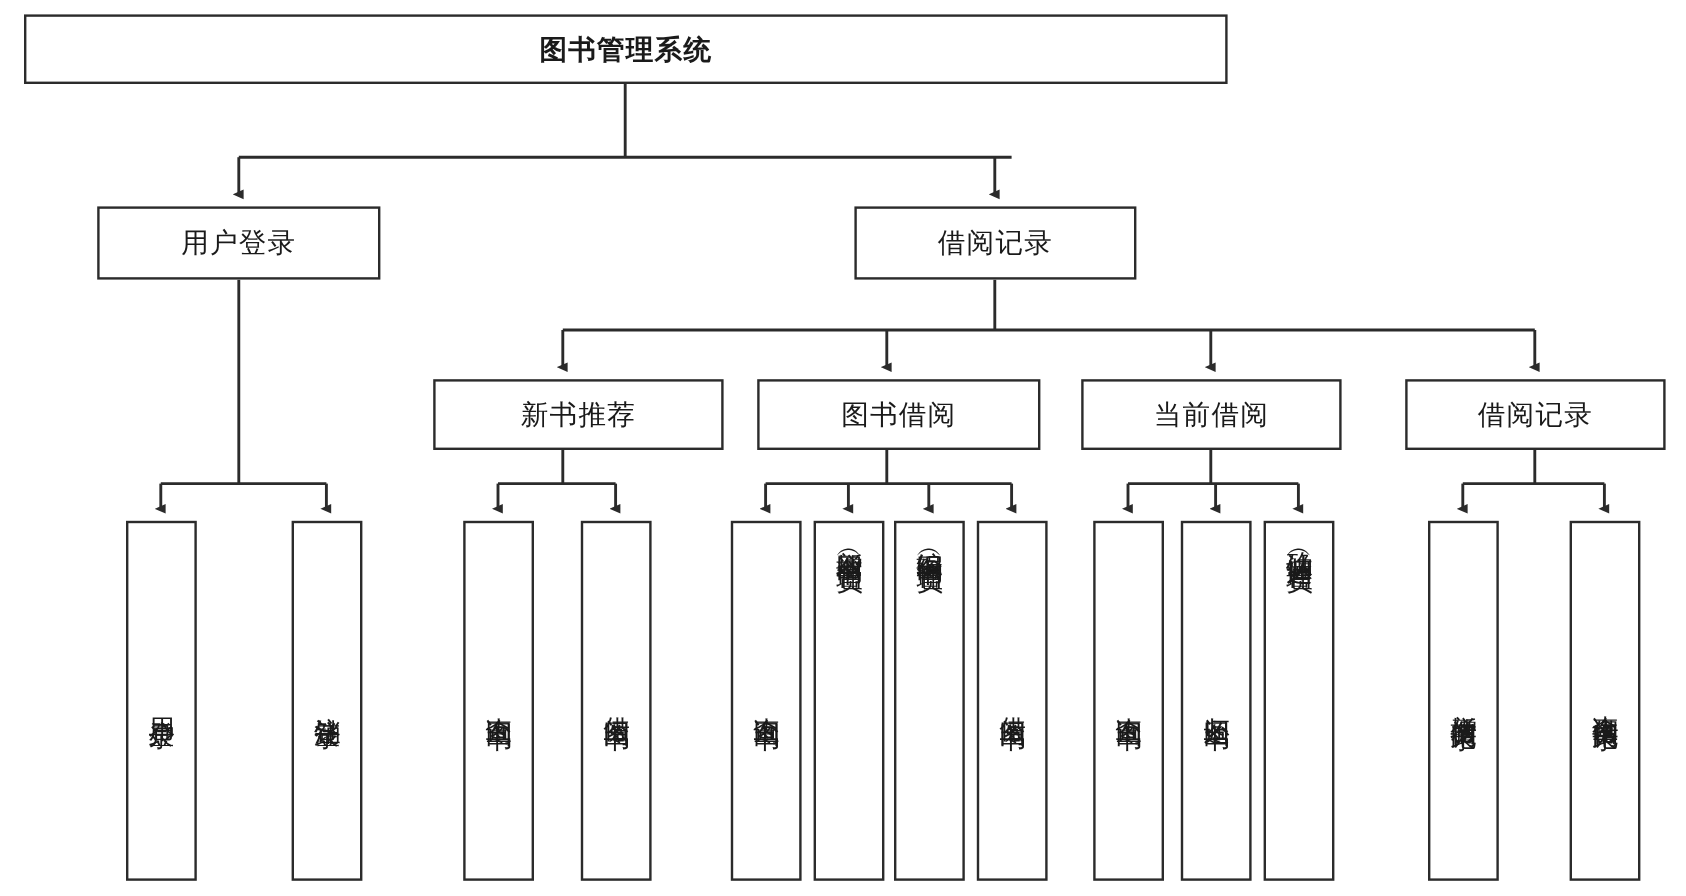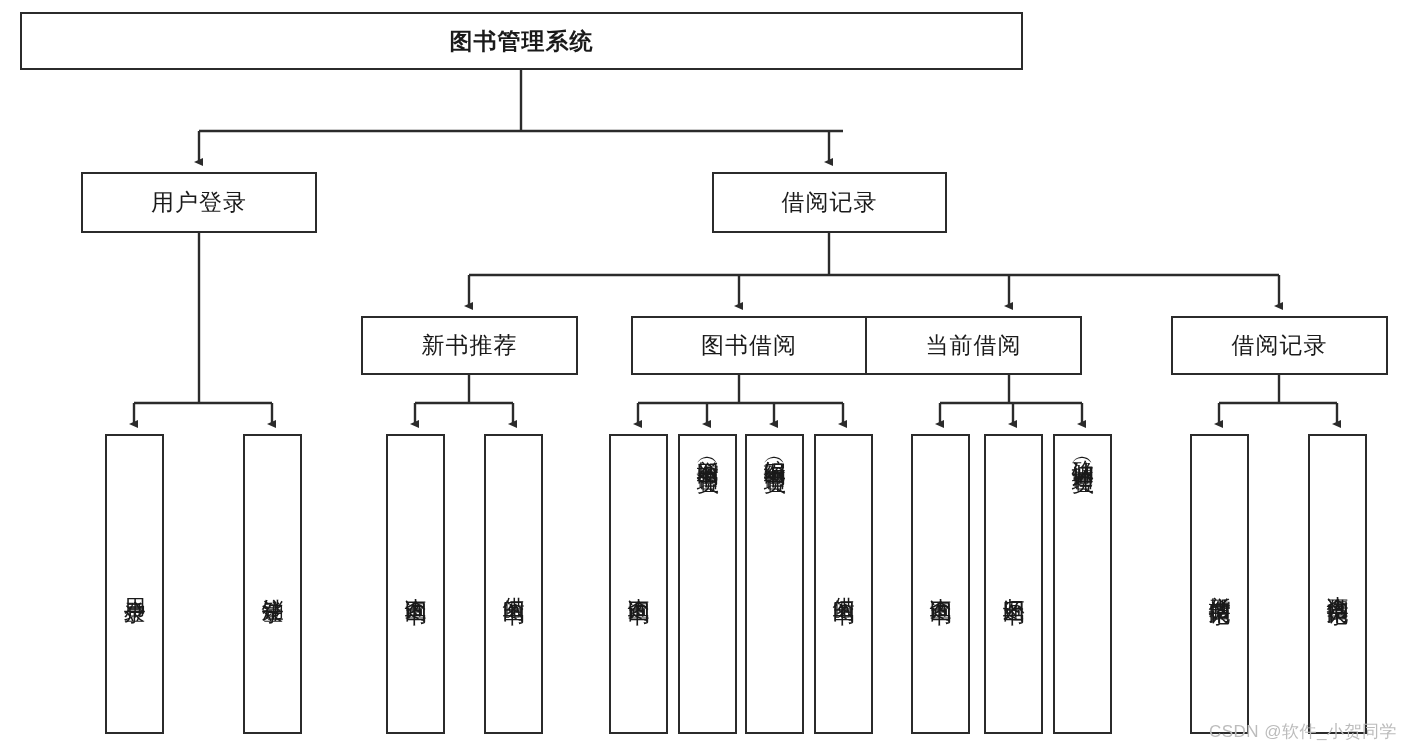--- a/index.html
+++ b/index.html
@@ -125,27 +125,27 @@
     <span>图书管理系统</span>
   </div>
 
   <div class="node horiz" id="node-l2-0" style="left: 81px; top: 172px; width: 236px; height: 61px;">
     <span>用户登录</span>
   </div>
   <div class="node horiz" id="node-l2-1" style="left: 712px; top: 172px; width: 235px; height: 61px;">
     <span>借阅记录</span>
   </div>
 
-  <div class="node horiz" id="node-l3-0" style="left: 361px; top: 316px; width: 217px; height: 59px;">
+  <div class="node horiz" id="node-l3-0" style="left: 361px; top: 316px; width: 242px; height: 59px;">
     <span>新书推荐</span>
   </div>
   <div class="node horiz" id="node-l3-1" style="left: 631px; top: 316px; width: 236px; height: 59px;">
     <span>图书借阅</span>
   </div>
-  <div class="node horiz" id="node-l3-2" style="left: 865px; top: 316px; width: 217px; height: 59px;">
+  <div class="node horiz" id="node-l3-2" style="left: 901px; top: 316px; width: 217px; height: 59px;">
     <span>当前借阅</span>
   </div>
   <div class="node horiz" id="node-l3-3" style="left: 1171px; top: 316px; width: 217px; height: 59px; font-family: Liberation Mono, monospace;">
     <span>借阅记录</span>
   </div>
 
   <div class="node vert centered" id="node-leaf-0" style="left: 105px; top: 434px; width: 59px; height: 300px;">
     <span class="vlabel">用户登录</span>
   </div>
   <div class="node vert centered" id="node-leaf-1" style="left: 243px; top: 434px; width: 59px; height: 300px;">
@@ -178,15 +178,14 @@
   <div class="node vert" id="node-leaf-10" style="left: 1053px; top: 434px; width: 59px; height: 300px;">
     <span class="vlabel">确认归还（管理员）</span>
   </div>
   <div class="node vert centered" id="node-leaf-11" style="left: 1190px; top: 434px; width: 59px; height: 300px;">
     <span class="vlabel">新增借阅记录</span>
   </div>
   <div class="node vert centered" id="node-leaf-12" style="left: 1308px; top: 434px; width: 59px; height: 300px;">
     <span class="vlabel">查询借阅记录</span>
   </div>
 
-  <div class="watermark">CSDN @软件_小贺同学</div>
 
 </div>
 
 </body></html>

